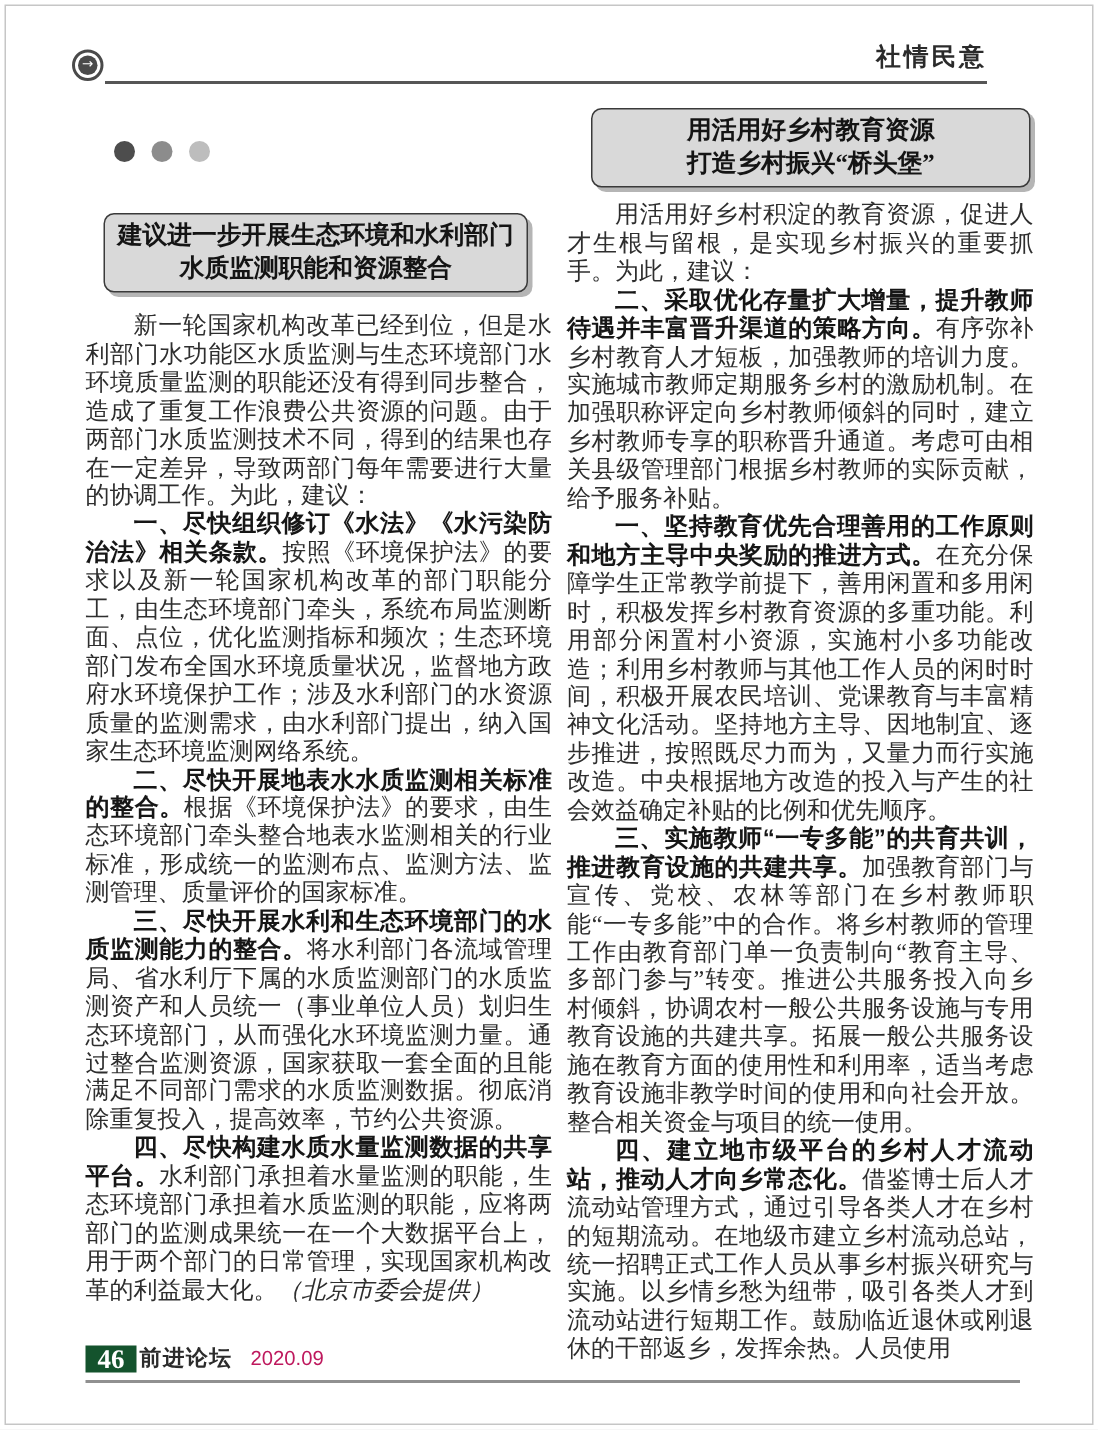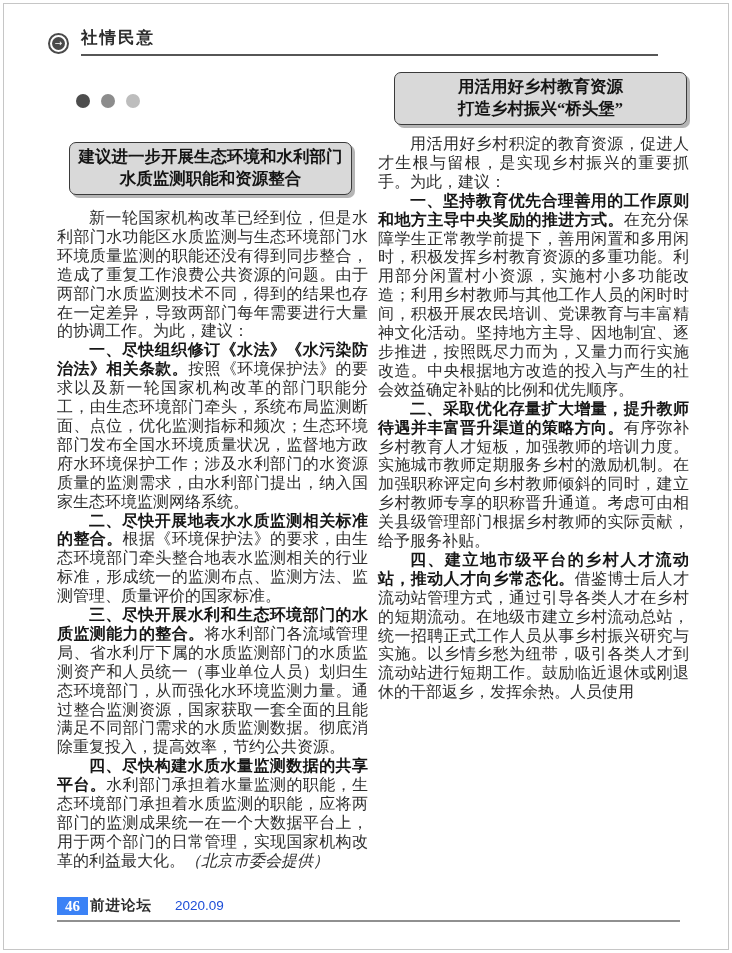--- a/index.html
+++ b/index.html
@@ -29,23 +29,24 @@
     display:flex;align-items:center;justify-content:center;
     margin-bottom:2px;flex:0 0 auto;box-sizing:border-box;
   }
   .hdr-icon-inner{
     width:13px;height:13px;border-radius:50%;
     background:#4a4a4a;color:#ffffff;
     font-size:9px;line-height:13px;text-align:center;
     font-family:"DejaVu Sans", sans-serif;
   }
   .hdr-rule{
-    flex:1;margin-left:12px;
+    flex:1;margin-left:1px;
     border-bottom:2px solid #565656;
     padding-bottom:5px;
+    text-align:right;
   }
   .hdr-label{
     font-family:"Liberation Sans", sans-serif;
     font-weight:700;font-size:16.5px;color:#2b2b2b;
     letter-spacing:2px;
   }
   
   .columns{
     display:flex;gap:10px;
     padding:0 43px 0 57px;
@@ -79,33 +80,33 @@
   }
   .tail{}
   
   .footer{
     position:absolute;left:57px;right:52px;top:896px;
     display:flex;align-items:center;
     border-bottom:2px solid #909090;
     padding-bottom:5px;
   }
   .page-num{
-    background:#3b82f6;color:#ffffff;
-    font-weight:700;font-size:15px;line-height:16px;
+    background:#14532d;color:#ffffff;
+    font-weight:700;font-size:18px;line-height:16px;
     padding:1px 8px;
   }
   .journal{
     font-family:"Liberation Sans", sans-serif;
     font-weight:700;font-size:14.5px;color:#2b2b2b;
     margin-left:2px;letter-spacing:1px;text-align:center;
   }
   .issue{
     font-family:"Liberation Sans", sans-serif;
-    font-size:13.5px;color:#1d4ed8;
-    margin-left:23px;
+    font-size:13.5px;color:#be185d;
+    margin-left:12px;
   }
 </style>
 </head>
 <body>
 
 <div class="page">
   <div class="page-frame"></div>
 
   <div class="header">
     <span class="hdr-icon">
@@ -137,22 +138,23 @@
       <p class="para"><b class="lead">四、尽快构建水质水量监测数据的共享平台。</b><span>水利部门承担着水量监测的职能，生态环境部门承担着水质监测的职能，应将两部门的监测成果统一在一个大数据平台上，用于两个部门的日常管理，实现国家机构改革的利益最大化。</span><i class="tail">（北京市委会提供）</i></p>
     </div>
 
     <div class="col">
       <div class="title-box right-box">
         <div>用活用好乡村教育资源</div>
         <div>打造乡村振兴“桥头堡”</div>
       </div>
 
       <p class="para"><span>用活用好乡村积淀的教育资源，促进人才生根与留根，是实现乡村振兴的重要抓手。为此，建议：</span></p>
+      <p class="para"><b class="lead">二、采取优化存量扩大增量，提升教师待遇并丰富晋升渠道的策略方向。</b><span>有序弥补乡村教育人才短板，加强教师的培训力度。实施城市教师定期服务乡村的激励机制。在加强职称评定向乡村教师倾斜的同时，建立乡村教师专享的职称晋升通道。考虑可由相关县级管理部门根据乡村教师的实际贡献，给予服务补贴。</span></p>
       <p class="para"><b class="lead">一、坚持教育优先合理善用的工作原则和地方主导中央奖励的推进方式。</b><span>在充分保障学生正常教学前提下，善用闲置和多用闲时，积极发挥乡村教育资源的多重功能。利用部分闲置村小资源，实施村小多功能改造；利用乡村教师与其他工作人员的闲时时间，积极开展农民培训、党课教育与丰富精神文化活动。坚持地方主导、因地制宜、逐步推进，按照既尽力而为，又量力而行实施改造。中央根据地方改造的投入与产生的社会效益确定补贴的比例和优先顺序。</span></p>
-      <p class="para"><b class="lead">二、采取优化存量扩大增量，提升教师待遇并丰富晋升渠道的策略方向。</b><span>有序弥补乡村教育人才短板，加强教师的培训力度。实施城市教师定期服务乡村的激励机制。在加强职称评定向乡村教师倾斜的同时，建立乡村教师专享的职称晋升通道。考虑可由相关县级管理部门根据乡村教师的实际贡献，给予服务补贴。</span></p>
+      <p class="para"><b class="lead">三、实施教师“一专多能”的共育共训，推进教育设施的共建共享。</b><span>加强教育部门与宣传、党校、农林等部门在乡村教师职能“一专多能”中的合作。将乡村教师的管理工作由教育部门单一负责制向“教育主导、多部门参与”转变。推进公共服务投入向乡村倾斜，协调农村一般公共服务设施与专用教育设施的共建共享。拓展一般公共服务设施在教育方面的使用性和利用率，适当考虑教育设施非教学时间的使用和向社会开放。整合相关资金与项目的统一使用。</span></p>
       <p class="para"><b class="lead">四、建立地市级平台的乡村人才流动站，推动人才向乡常态化。</b><span>借鉴博士后人才流动站管理方式，通过引导各类人才在乡村的短期流动。在地级市建立乡村流动总站，统一招聘正式工作人员从事乡村振兴研究与实施。以乡情乡愁为纽带，吸引各类人才到流动站进行短期工作。鼓励临近退休或刚退休的干部返乡，发挥余热。人员使用</span></p>
     </div>
   </div>
 
   <div class="footer">
     <span class="page-num">46</span>
     <span class="journal">前进论坛</span>
     <span class="issue">2020.09</span>
   </div>
 </div>

